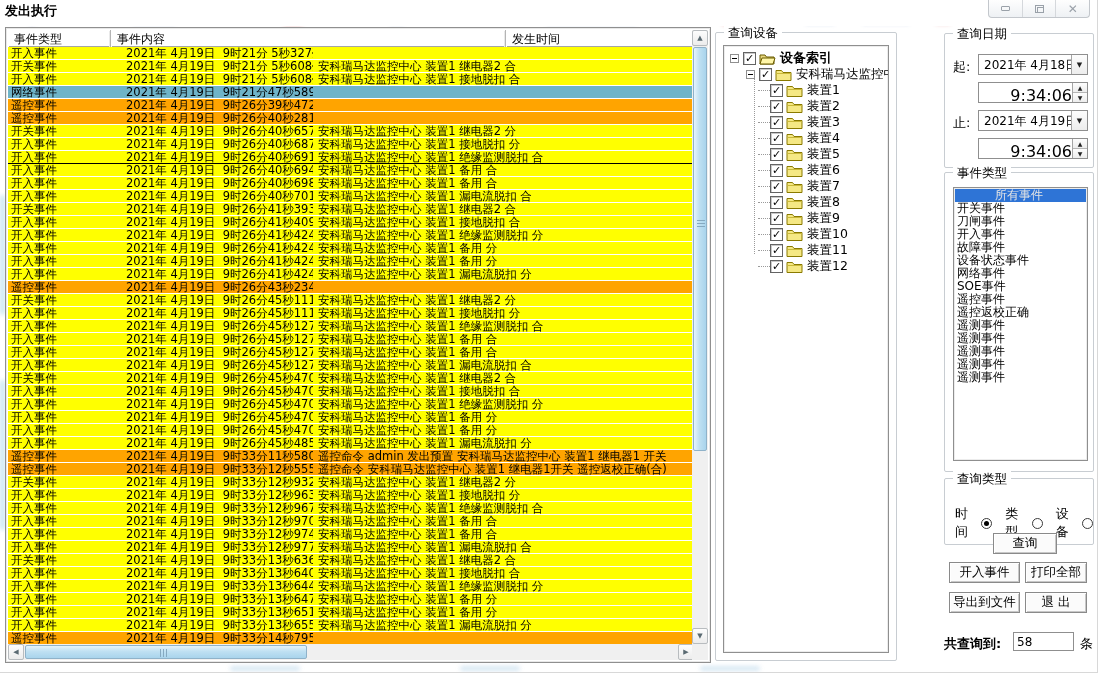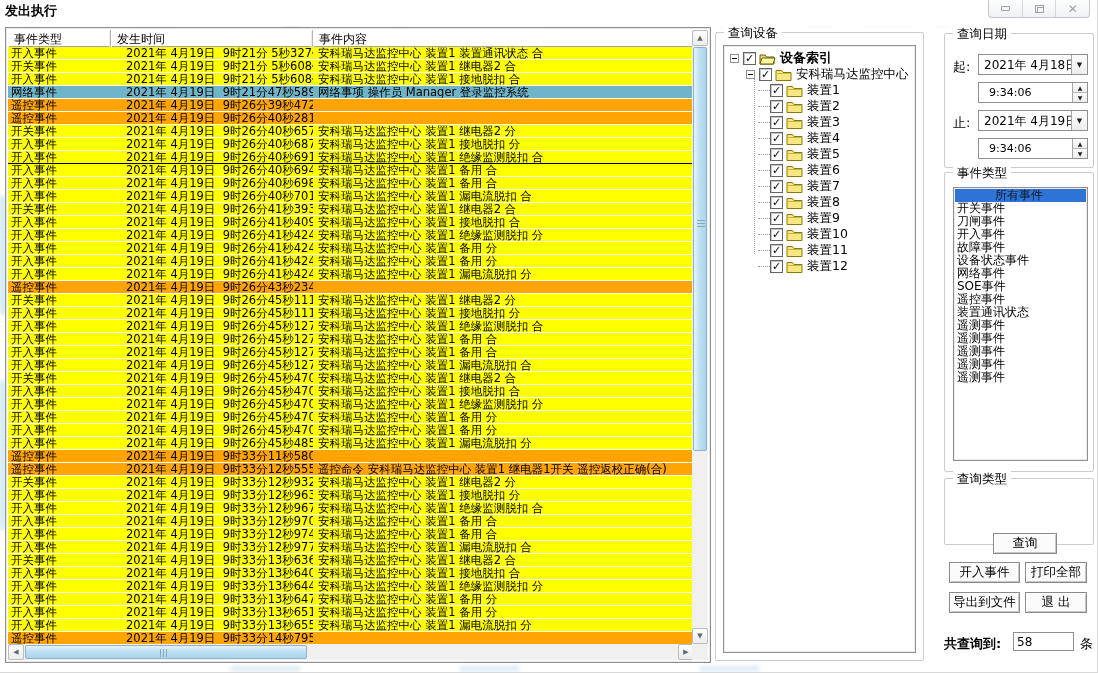--- a/index.html
+++ b/index.html
@@ -49,50 +49,50 @@
   .grip-v { position:absolute; left:3px; width:8px; height:7px;
      background:repeating-linear-gradient(#86a9c0 0 1px,transparent 1px 3px); }
   .grip-h { position:absolute; top:3px; height:8px; width:7px;
      background:repeating-linear-gradient(90deg,#86a9c0 0 1px,transparent 1px 3px); }
 
   
   .groupbox { position:absolute; border:1px solid #c8cdd2; border-radius:2px; background:#fff; }
   .gb-legend { position:absolute; top:-8px; left:8px; background:#fff; padding:0 4px; font-size:12.5px; }
 
   
-  .tree-group { left:715px; top:32px; width:209px; height:629px; }
+  .tree-group { left:715px; top:32px; width:182px; height:629px; }
   .tree-frame { position:absolute; left:7px; top:12px; right:7px; bottom:7px; border:1px solid #8f8f8f; box-shadow:inset 0 0 0 1px #ececec; background:#fff; overflow:hidden; }
   .tree { position:relative; padding:4px 0 0 4px; }
   .tnode { display:flex; align-items:center; height:16px; position:relative; }
   .ind0 { padding-left:2px; } .ind1 { padding-left:18px; } .ind2 { padding-left:42px; }
   .exp { width:9px; height:9px; border:1px solid #8f8f8f; background:#fff; margin-right:4px; position:relative; flex:none; }
   .exp::after { content:''; position:absolute; left:1px; top:3px; width:5px; height:1px; background:#000; }
   .cb { width:13px; height:13px; border:1px solid #636363; box-shadow:inset 1px 1px 0 #c9c9c9; background:#fff; margin-right:3px; flex:none; text-align:center; font-size:11px; line-height:11px; font-weight:bold; }
   .folder { margin-right:4px; flex:none; display:flex; }
   .tlabel { white-space:nowrap; font-size:12.5px; }
   .tnode.root .tlabel { font-weight:bold; font-size:13px; }
   .tnode.ind2::before { content:''; position:absolute; left:30px; top:8px; width:12px; border-top:1px dotted #9a9a9a; }
   .tree .vline { position:absolute; left:30px; top:24px; width:0; border-left:1px dotted #9a9a9a; }
 
   
   .date-group { left:944px; top:33px; width:150px; height:135px; }
   .fld-label { position:absolute; font-size:13px; }
   .combo { position:absolute; height:21px; border:1px solid #8f8f8f; background:#fff; display:flex; }
   .combo-text { flex:1; padding:2px 0 0 5px; font-size:12px; white-space:nowrap; overflow:hidden; }
   .combo-btn { width:16px; border-left:1px solid #a5a5a5; background:linear-gradient(#fdfdfd,#ededed); display:flex; align-items:center; justify-content:center; font-size:7px; color:#222; }
   .spinbox { position:absolute; height:21px; border:1px solid #8f8f8f; background:#fff; display:flex; }
-  .spin-text { flex:1; padding:3px 0 0 10px; font-size:11px; }
+  .spin-text { flex:1; padding:3px 0 0 10px; font-size:16px;text-align:right; }
   .spin-btns { width:15px; display:flex; flex-direction:column; border-left:1px solid #a5a5a5; }
   .spin-btns span { flex:1; display:flex; align-items:center; justify-content:center; font-size:6px; color:#222; background:linear-gradient(#fdfdfd,#ededed); }
   .spin-btns .up { border-bottom:1px solid #b5b5b5; }
 
   .etype-group { left:944px; top:172px; width:150px; height:300px; }
   .lbox { position:absolute; left:8px; top:14px; width:135px; height:274px; border:1px solid #8f8f8f; box-shadow:inset 0 0 0 1px #ececec; background:#fff; overflow:hidden; padding:1px; }
   .litem { height:13px; line-height:13px; font-size:12px; padding-left:2px; white-space:nowrap; }
-  .litem.sel { background:#2e74d6; color:#0f172a;padding-left:40px; }
+  .litem.sel { background:#2e74d6; color:#e5e5e5;padding-left:40px; }
 
   .qtype-group { left:944px; top:478px; width:150px; height:67px; }
   .radio-row { position:absolute; left:10px; top:26px; display:flex; gap:13px; }
   .radio-item { display:flex; align-items:center; gap:2px; font-size:13px; }
   .radio { width:11px; height:11px; border:1px solid #3a3a3a; border-radius:50%; background:#fff; position:relative; flex:none; }
   .radio.sel::after { content:''; position:absolute; left:2px; top:2px; width:5px; height:5px; border-radius:50%; background:#000; }
 
   .btn { position:absolute; background:#fbfbfb; border:1px solid #8a8a8a; box-shadow:inset 1px 1px 0 #ffffff, inset -1px -1px 0 #c8c8c8; font-size:12.5px; text-align:center; font-family:inherit; display:flex; align-items:center; justify-content:center; white-space:nowrap; cursor:default; }
   .btn-query { left:993px; top:533px; width:64px; height:21px; }
   .btn-print-sel { left:949px; top:562px; width:71px; height:21px; }
@@ -134,28 +134,28 @@
     <div class="win-btn">
         <div class="ic-close">✕</div>
       </div>
   </div>
 </div>
 
 <div class="listview">
   <div class="lv-client">
     <div class="lv-header" id="lv-header">
         <div class="hcell hc1">事件类型</div>
+        <div class="hcell hc3">事件内容</div>
         <div class="hcell hc2">发生时间</div>
-        <div class="hcell hc3">事件内容</div>
       </div>
     <div class="lv-rows" id="lv-rows">
-        <div class="row" style="background: rgb(255, 255, 0);"><span class="rc1">开入事件</span><span class="rc2">2021年 4月19日  9时21分 5秒327毫秒</span><span class="rc3">安科瑞马达监控中心 装置1 装置通讯状态 合</span></div>
+        <div class="row" style="background: rgb(255, 255, 0);"><span class="rc1">开入事件</span><span class="rc2">2021年 4月19日  9时21分 5秒327毫秒</span></div>
         <div class="row" style="background: rgb(255, 255, 0);"><span class="rc1">开关事件</span><span class="rc2">2021年 4月19日  9时21分 5秒608毫秒</span><span class="rc3">安科瑞马达监控中心 装置1 继电器2 合</span></div>
         <div class="row" style="background: rgb(255, 255, 0);"><span class="rc1">开入事件</span><span class="rc2">2021年 4月19日  9时21分 5秒608毫秒</span><span class="rc3">安科瑞马达监控中心 装置1 接地脱扣 合</span></div>
-        <div class="row" style="background: rgb(111, 180, 200);"><span class="rc1">网络事件</span><span class="rc2">2021年 4月19日  9时21分47秒589毫秒</span><span class="rc3">网络事项 操作员 Manager 登录监控系统</span></div>
+        <div class="row" style="background: rgb(111, 180, 200);"><span class="rc1">网络事件</span><span class="rc2">2021年 4月19日  9时21分47秒589毫秒</span></div>
         <div class="row" style="background: rgb(255, 164, 0);"><span class="rc1">遥控事件</span><span class="rc2">2021年 4月19日  9时26分39秒472毫秒</span></div>
         <div class="row" style="background: rgb(255, 164, 0);"><span class="rc1">遥控事件</span><span class="rc2">2021年 4月19日  9时26分40秒281毫秒</span></div>
         <div class="row" style="background: rgb(255, 255, 0);"><span class="rc1">开关事件</span><span class="rc2">2021年 4月19日  9时26分40秒657毫秒</span><span class="rc3">安科瑞马达监控中心 装置1 继电器2 分</span></div>
         <div class="row" style="background: rgb(255, 255, 0);"><span class="rc1">开入事件</span><span class="rc2">2021年 4月19日  9时26分40秒687毫秒</span><span class="rc3">安科瑞马达监控中心 装置1 接地脱扣 分</span></div>
         <div class="row focused" style="background: rgb(255, 255, 0);"><span class="rc1">开入事件</span><span class="rc2">2021年 4月19日  9时26分40秒691毫秒</span><span class="rc3">安科瑞马达监控中心 装置1 绝缘监测脱扣 合</span></div>
         <div class="row" style="background: rgb(255, 255, 0);"><span class="rc1">开入事件</span><span class="rc2">2021年 4月19日  9时26分40秒694毫秒</span><span class="rc3">安科瑞马达监控中心 装置1 备用 合</span></div>
         <div class="row" style="background: rgb(255, 255, 0);"><span class="rc1">开入事件</span><span class="rc2">2021年 4月19日  9时26分40秒698毫秒</span><span class="rc3">安科瑞马达监控中心 装置1 备用 合</span></div>
         <div class="row" style="background: rgb(255, 255, 0);"><span class="rc1">开入事件</span><span class="rc2">2021年 4月19日  9时26分40秒701毫秒</span><span class="rc3">安科瑞马达监控中心 装置1 漏电流脱扣 合</span></div>
         <div class="row" style="background: rgb(255, 255, 0);"><span class="rc1">开关事件</span><span class="rc2">2021年 4月19日  9时26分41秒393毫秒</span><span class="rc3">安科瑞马达监控中心 装置1 继电器2 合</span></div>
         <div class="row" style="background: rgb(255, 255, 0);"><span class="rc1">开入事件</span><span class="rc2">2021年 4月19日  9时26分41秒409毫秒</span><span class="rc3">安科瑞马达监控中心 装置1 接地脱扣 合</span></div>
@@ -169,21 +169,21 @@
         <div class="row" style="background: rgb(255, 255, 0);"><span class="rc1">开入事件</span><span class="rc2">2021年 4月19日  9时26分45秒127毫秒</span><span class="rc3">安科瑞马达监控中心 装置1 绝缘监测脱扣 合</span></div>
         <div class="row" style="background: rgb(255, 255, 0);"><span class="rc1">开入事件</span><span class="rc2">2021年 4月19日  9时26分45秒127毫秒</span><span class="rc3">安科瑞马达监控中心 装置1 备用 合</span></div>
         <div class="row" style="background: rgb(255, 255, 0);"><span class="rc1">开入事件</span><span class="rc2">2021年 4月19日  9时26分45秒127毫秒</span><span class="rc3">安科瑞马达监控中心 装置1 备用 合</span></div>
         <div class="row" style="background: rgb(255, 255, 0);"><span class="rc1">开入事件</span><span class="rc2">2021年 4月19日  9时26分45秒127毫秒</span><span class="rc3">安科瑞马达监控中心 装置1 漏电流脱扣 合</span></div>
         <div class="row" style="background: rgb(255, 255, 0);"><span class="rc1">开关事件</span><span class="rc2">2021年 4月19日  9时26分45秒470毫秒</span><span class="rc3">安科瑞马达监控中心 装置1 继电器2 合</span></div>
         <div class="row" style="background: rgb(255, 255, 0);"><span class="rc1">开入事件</span><span class="rc2">2021年 4月19日  9时26分45秒470毫秒</span><span class="rc3">安科瑞马达监控中心 装置1 接地脱扣 合</span></div>
         <div class="row" style="background: rgb(255, 255, 0);"><span class="rc1">开入事件</span><span class="rc2">2021年 4月19日  9时26分45秒470毫秒</span><span class="rc3">安科瑞马达监控中心 装置1 绝缘监测脱扣 分</span></div>
         <div class="row" style="background: rgb(255, 255, 0);"><span class="rc1">开入事件</span><span class="rc2">2021年 4月19日  9时26分45秒470毫秒</span><span class="rc3">安科瑞马达监控中心 装置1 备用 分</span></div>
         <div class="row" style="background: rgb(255, 255, 0);"><span class="rc1">开入事件</span><span class="rc2">2021年 4月19日  9时26分45秒470毫秒</span><span class="rc3">安科瑞马达监控中心 装置1 备用 分</span></div>
         <div class="row" style="background: rgb(255, 255, 0);"><span class="rc1">开入事件</span><span class="rc2">2021年 4月19日  9时26分45秒485毫秒</span><span class="rc3">安科瑞马达监控中心 装置1 漏电流脱扣 分</span></div>
-        <div class="row" style="background: rgb(255, 164, 0);"><span class="rc1">遥控事件</span><span class="rc2">2021年 4月19日  9时33分11秒580毫秒</span></div>
+        <div class="row" style="background: rgb(255, 164, 0);"><span class="rc1">遥控事件</span><span class="rc2">2021年 4月19日  9时33分11秒580毫秒</span><span class="rc3">遥控命令 admin 发出预置 安科瑞马达监控中心 装置1 继电器1 开关</span></div>
         <div class="row" style="background: rgb(255, 164, 0);"><span class="rc1">遥控事件</span><span class="rc2">2021年 4月19日  9时33分12秒555毫秒</span><span class="rc3">遥控命令 安科瑞马达监控中心 装置1 继电器1开关 遥控返校正确(合)</span></div>
         <div class="row" style="background: rgb(255, 255, 0);"><span class="rc1">开关事件</span><span class="rc2">2021年 4月19日  9时33分12秒932毫秒</span><span class="rc3">安科瑞马达监控中心 装置1 继电器2 分</span></div>
         <div class="row" style="background: rgb(255, 255, 0);"><span class="rc1">开入事件</span><span class="rc2">2021年 4月19日  9时33分12秒963毫秒</span><span class="rc3">安科瑞马达监控中心 装置1 接地脱扣 分</span></div>
         <div class="row" style="background: rgb(255, 255, 0);"><span class="rc1">开入事件</span><span class="rc2">2021年 4月19日  9时33分12秒967毫秒</span><span class="rc3">安科瑞马达监控中心 装置1 绝缘监测脱扣 合</span></div>
         <div class="row" style="background: rgb(255, 255, 0);"><span class="rc1">开入事件</span><span class="rc2">2021年 4月19日  9时33分12秒970毫秒</span><span class="rc3">安科瑞马达监控中心 装置1 备用 合</span></div>
         <div class="row" style="background: rgb(255, 255, 0);"><span class="rc1">开入事件</span><span class="rc2">2021年 4月19日  9时33分12秒974毫秒</span><span class="rc3">安科瑞马达监控中心 装置1 备用 合</span></div>
         <div class="row" style="background: rgb(255, 255, 0);"><span class="rc1">开入事件</span><span class="rc2">2021年 4月19日  9时33分12秒977毫秒</span><span class="rc3">安科瑞马达监控中心 装置1 漏电流脱扣 合</span></div>
         <div class="row" style="background: rgb(255, 255, 0);"><span class="rc1">开关事件</span><span class="rc2">2021年 4月19日  9时33分13秒636毫秒</span><span class="rc3">安科瑞马达监控中心 装置1 继电器2 合</span></div>
         <div class="row" style="background: rgb(255, 255, 0);"><span class="rc1">开入事件</span><span class="rc2">2021年 4月19日  9时33分13秒640毫秒</span><span class="rc3">安科瑞马达监控中心 装置1 接地脱扣 合</span></div>
         <div class="row" style="background: rgb(255, 255, 0);"><span class="rc1">开入事件</span><span class="rc2">2021年 4月19日  9时33分13秒644毫秒</span><span class="rc3">安科瑞马达监控中心 装置1 绝缘监测脱扣 分</span></div>
@@ -395,31 +395,45 @@
   <div class="lbox" id="etype-list">
       <div class="litem sel">所有事件</div>
       <div class="litem">开关事件</div>
       <div class="litem">刀闸事件</div>
       <div class="litem">开入事件</div>
       <div class="litem">故障事件</div>
       <div class="litem">设备状态事件</div>
       <div class="litem">网络事件</div>
       <div class="litem">SOE事件</div>
       <div class="litem">遥控事件</div>
-      <div class="litem">装置通讯状态</div>
+      <div class="litem">遥控返校正确</div>
       <div class="litem">遥测事件</div>
       <div class="litem">遥测事件</div>
       <div class="litem">遥测事件</div>
       <div class="litem">遥测事件</div>
       <div class="litem">遥测事件</div>
     </div>
 </div>
 
 <div class="groupbox qtype-group">
   <div class="gb-legend">查询类型</div>
+  <div class="radio-row" id="qtype-radios">
+      <label class="radio-item">
+        <span>时间</span>
+        <span class="radio sel"></span>
+      </label>
+      <label class="radio-item">
+        <span>类型</span>
+        <span class="radio"></span>
+      </label>
+      <label class="radio-item">
+        <span>设备</span>
+        <span class="radio"></span>
+      </label>
+    </div>
 </div>
 
 <div class="btn btn-query">查询</div>
 <div class="btn btn-print-sel">开入事件</div>
 <div class="btn btn-print-all">打印全部</div>
 <div class="btn btn-export">导出到文件</div>
 <div class="btn btn-exit">退 出</div>
 
 <div class="summary-label">共查询到:</div>
 <div class="count-box">58</div>

